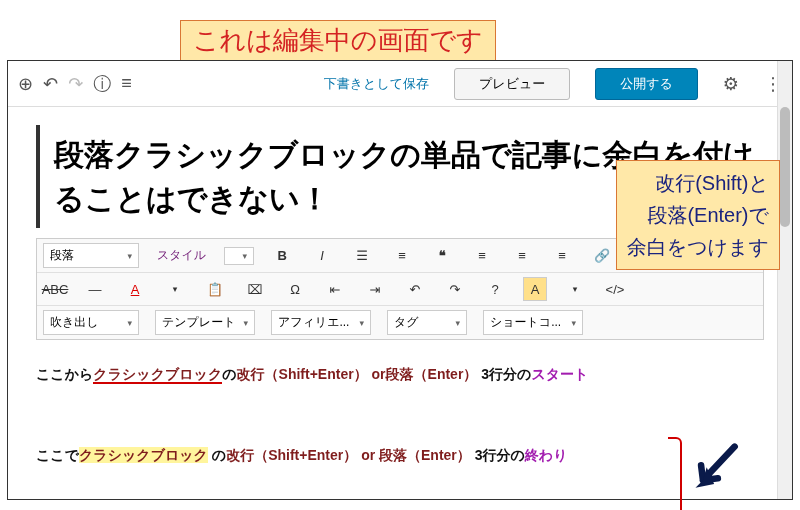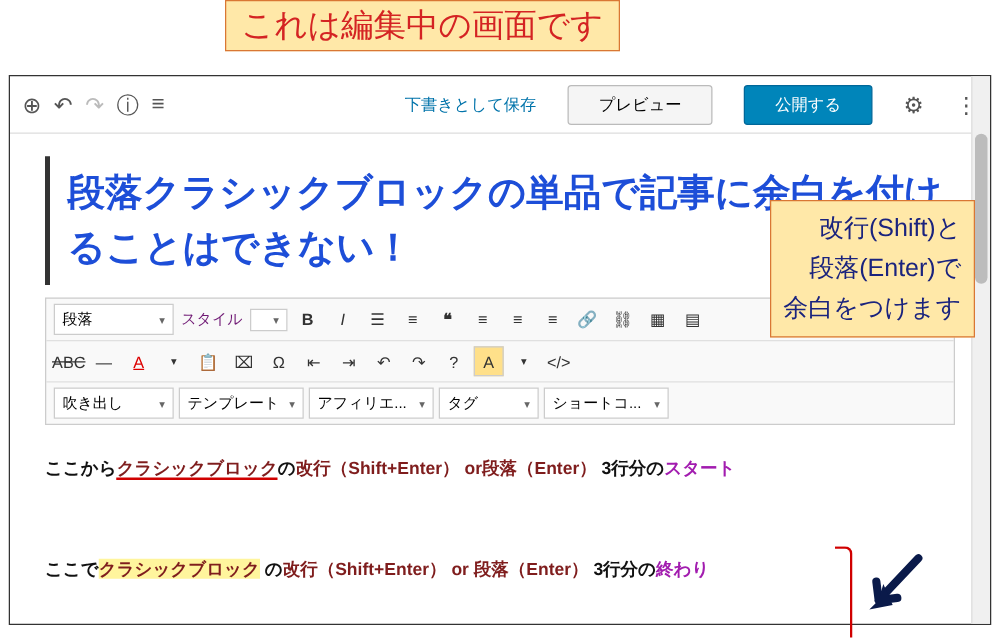--- a/index.html
+++ b/index.html
@@ -1,32 +1,32 @@
 <!DOCTYPE html>
 <html><head>
 <meta charset="utf-8">
 <style>
 *{box-sizing:border-box;margin:0;padding:0}
 body{font-family:"Hiragino Kaku Gothic ProN","Yu Gothic",sans-serif;background:#fff;width:800px;height:510px;overflow:hidden;position:relative}
-.banner{position:absolute;top:0;left:180px;background:#ffe8a8;border:1px solid #d97734;color:#d42323;font-size:26px;padding:2px 12px;font-weight:500}
+.banner{position:absolute;top:20px;left:180px;background:#ffe8a8;border:1px solid #d97734;color:#d42323;font-size:26px;padding:2px 12px;font-weight:500}
 .annotation{position:absolute;top:160px;right:20px;background:#ffe8a8;border:1px solid #d97734;color:#1a237e;font-size:20px;padding:6px 10px;line-height:1.6;text-align:right;z-index:10}
 .editor-frame{position:absolute;top:60px;left:7px;right:7px;bottom:10px;border:1px solid #333;background:#fff}
 .topbar{height:46px;border-bottom:1px solid #ddd;display:flex;align-items:center;padding:0 10px;gap:12px}
 .tb-left{display:flex;gap:10px;align-items:center;color:#444}
 .tb-icon{font-size:18px;color:#555;cursor:pointer}
 .tb-right{margin-left:auto;display:flex;align-items:center;gap:25px}
 .link-save{color:#0073aa;font-size:13px}
 .btn{border:1px solid #bbb;background:#f5f5f5;padding:6px 24px;font-size:13px;border-radius:3px;cursor:pointer}
 .btn-primary{background:#0085ba;color:#fff;border-color:#006799}
 .gear{font-size:18px;color:#555}
 .content{padding:0 28px}
 .title-block{border-left:4px solid #333;padding:8px 0 8px 14px;margin:18px 0 10px 0}
-.title-block h1{font-family:"Yu Mincho","Hiragino Mincho ProN",serif;font-weight:600;font-size:30px;line-height:1.45;color:#1d4ed8}
+.title-block h1{font-family:"Yu Mincho","Hiragino Mincho ProN",serif;font-weight:600;font-size:30px;line-height:1.45;color:#000000}
 .tinymce{border:1px solid #ccc;background:#f9f9f9;margin:8px 0}
-.tm-row{display:flex;align-items:center;gap:4px;padding:4px 6px;border-bottom:1px solid #e0e0e0;flex-wrap:wrap}
+.tm-row{display:flex;align-items:center;gap:16px;padding:4px 6px;border-bottom:1px solid #e0e0e0;flex-wrap:wrap}
 .tm-row:last-child{border-bottom:none}
 .tm-select{border:1px solid #ccc;background:#fff;padding:3px 6px;font-size:12px;min-width:70px;display:inline-flex;align-items:center;gap:3px}
 .tm-select::after{content:"▾";font-size:9px;color:#666;margin-left:auto}
 .tm-label{font-size:12px;color:#701a75;padding:0 2px}
 .tm-btn{width:24px;height:24px;display:inline-flex;align-items:center;justify-content:center;font-size:13px;color:#333;cursor:pointer;border:1px solid transparent}
 .sample{padding:14px 28px;font-size:14px;font-weight:700;color:#111;line-height:1.8}
 .sample .blue{color:#7f1d1d}
 .sample .red{color:#a21caf}
 .sample .hl{background:#fff59d}
 .underline-red{border-bottom:2px solid #d00000}

